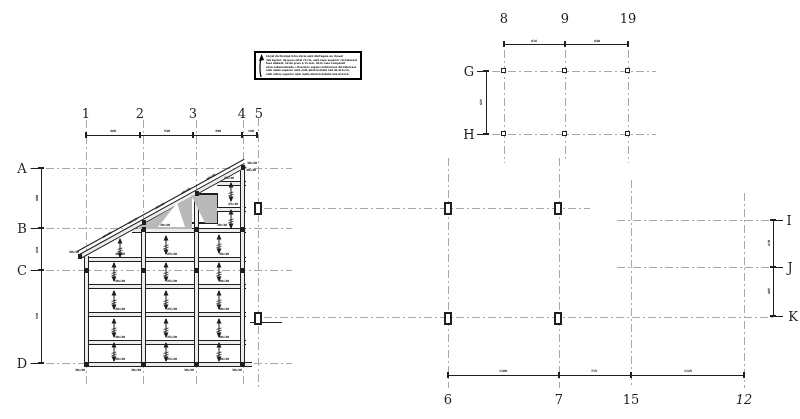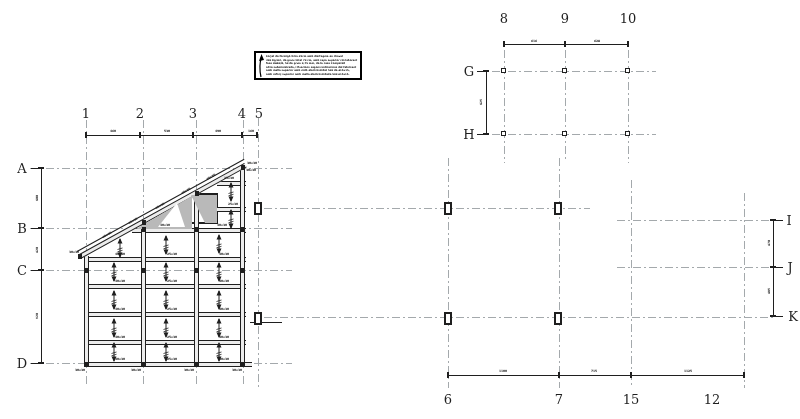--- a/index.html
+++ b/index.html
@@ -277,25 +277,25 @@
     <div class="colrect" style="left: 258px; top: 318px;"></div>
     <div class="colrect" style="left: 448px; top: 318px;"></div>
     <div class="colrect" style="left: 558px; top: 318px;"></div>
     <div class="glabel" style="left: 86px; top: 113px;">1</div>
     <div class="glabel" style="left: 140px; top: 113px;">2</div>
     <div class="glabel" style="left: 193px; top: 113px;">3</div>
     <div class="glabel" style="left: 242px; top: 113px;">4</div>
     <div class="glabel" style="left: 259px; top: 113px;">5</div>
     <div class="glabel" style="left: 504px; top: 18px;">8</div>
     <div class="glabel" style="left: 565px; top: 18px;">9</div>
-    <div class="glabel" style="left: 628px; top: 18px;">10</div>
+    <div class="glabel" style="left: 628px; top: 18px;">19</div>
     <div class="glabel" style="left: 448px; top: 399px;">6</div>
     <div class="glabel" style="left: 559px; top: 399px;">7</div>
     <div class="glabel" style="left: 631px; top: 399px;">15</div>
-    <div class="glabel" style="left: 712px; top: 399px;">12</div>
+    <div class="glabel" style="left: 744px; top: 399px; font-style: italic;">12</div>
     <div class="glabel" style="left: 22px; top: 168px;">A</div>
     <div class="glabel" style="left: 22px; top: 228px;">B</div>
     <div class="glabel" style="left: 22px; top: 270px;">C</div>
     <div class="glabel" style="left: 22px; top: 363px;">D</div>
     <div class="glabel" style="left: 469px; top: 71px;">G</div>
     <div class="glabel" style="left: 469px; top: 134px;">H</div>
     <div class="glabel" style="left: 789px; top: 220px;">I</div>
     <div class="glabel" style="left: 790px; top: 267px;">J</div>
     <div class="glabel" style="left: 793px; top: 316px;">K</div>
     <div class="tlabel" style="left: 113px; top: 131px; transform: translate(-50%, -50%) rotate(0deg) scale(0.42);">460</div>

